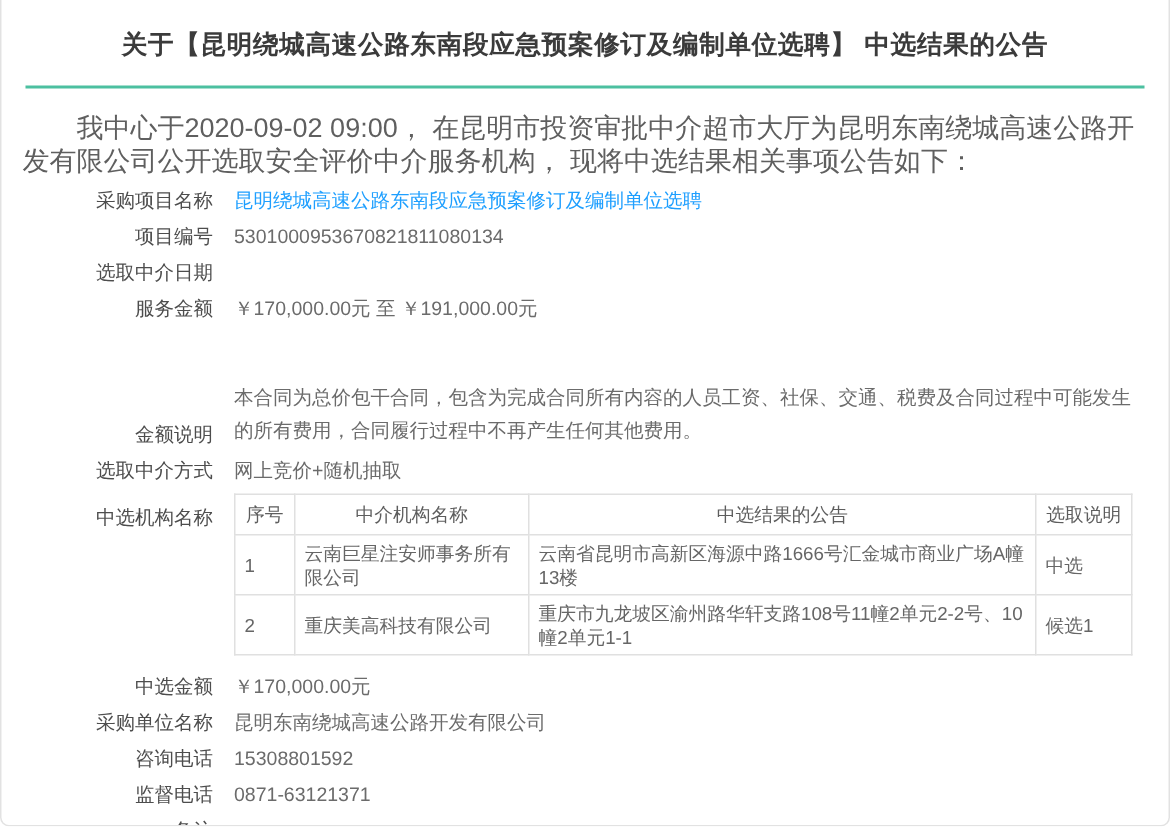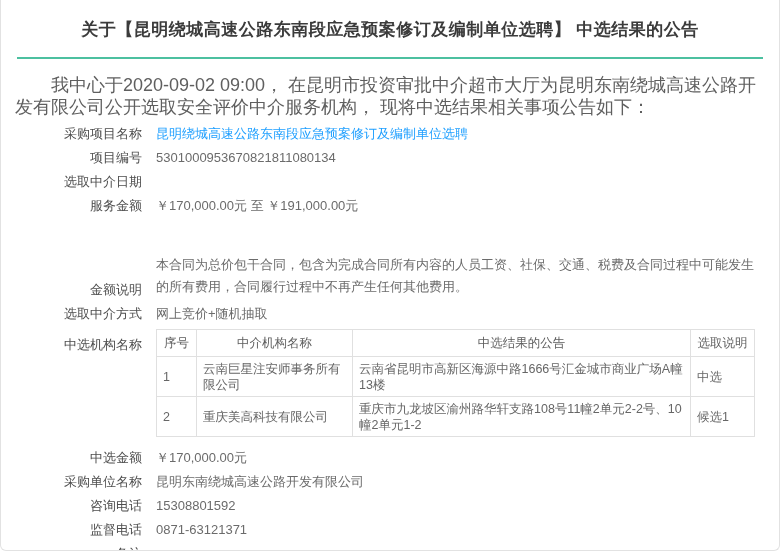--- a/index.html
+++ b/index.html
@@ -151,21 +151,21 @@
           <tbody>
             <tr>
               <td>1</td>
               <td>云南巨星注安师事务所有限公司</td>
               <td>云南省昆明市高新区海源中路1666号汇金城市商业广场A幢13楼</td>
               <td>中选</td>
             </tr>
             <tr>
               <td>2</td>
               <td>重庆美高科技有限公司</td>
-              <td>重庆市九龙坡区渝州路华轩支路108号11幢2单元2-2号、10幢2单元1-2</td>
+              <td>重庆市九龙坡区渝州路华轩支路108号11幢2单元2-2号、10幢2单元1-1</td>
               <td>候选1</td>
             </tr>
           </tbody>
         </table>
       </div>
     </div>
 
     <div class="field-row" style="margin-top:12px;">
       <div class="field-label">中选金额</div>
       <div class="field-value">￥170,000.00元</div>

